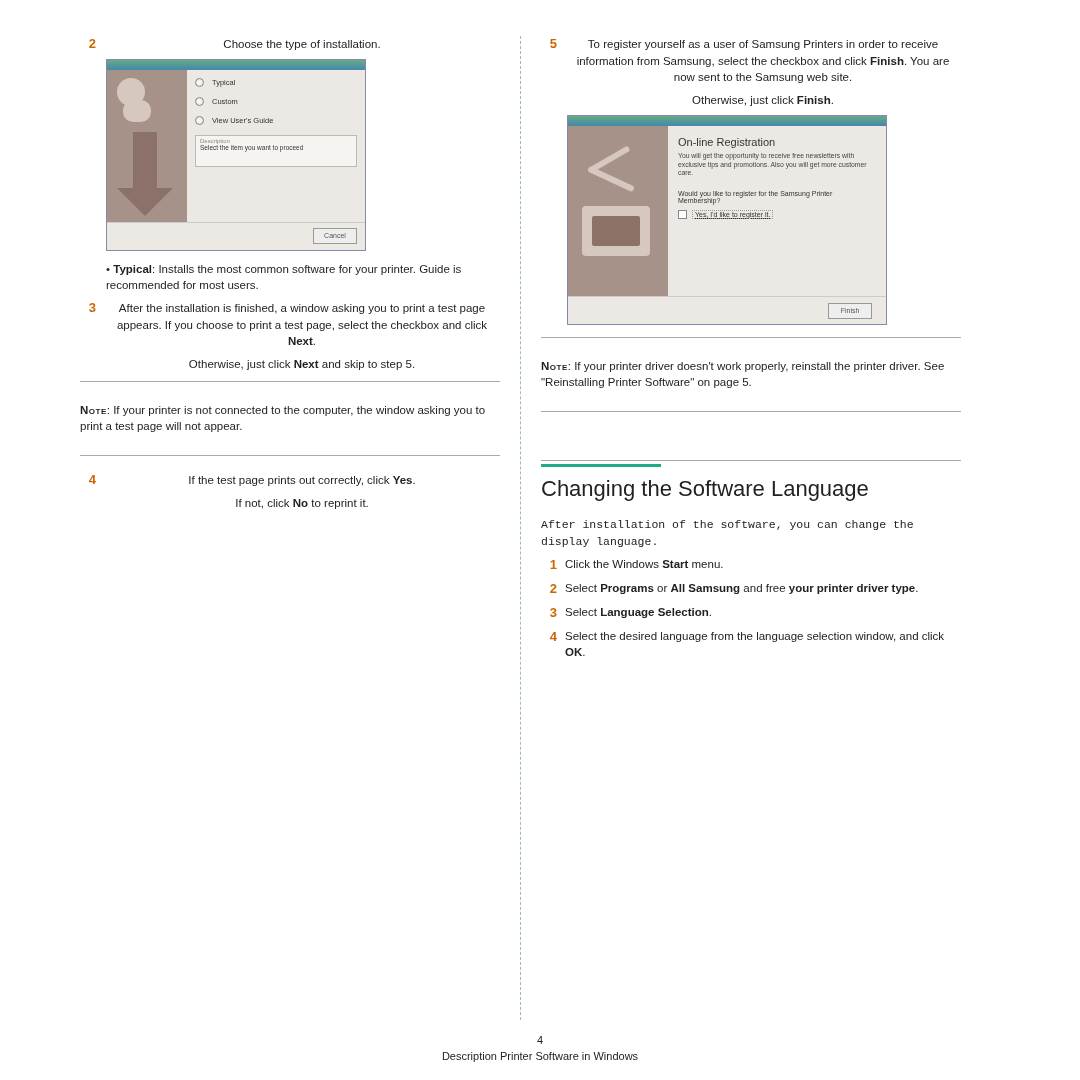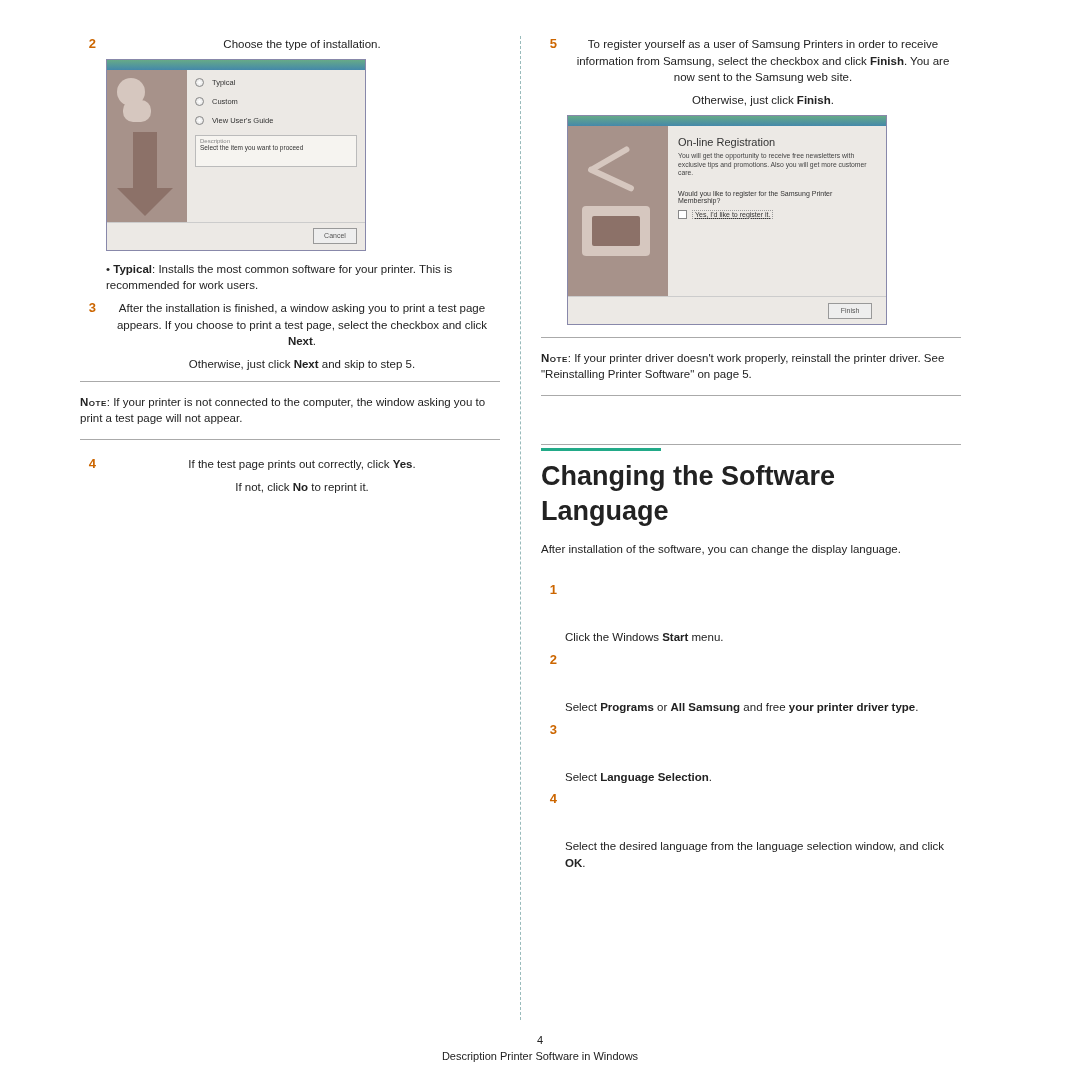--- a/index.html
+++ b/index.html
@@ -46,21 +46,21 @@
     line-height: 1.45;
     text-align: center;
   }
   .strong { font-weight: bold; }
   .smallcaps { font-variant: small-caps; font-weight: bold; letter-spacing: 0.5px;}
   .bullet-list { margin: 4px 0 6px 26px; }
   .bullet-item { margin-bottom: 6px; line-height: 1.45; }
   .note-block {
     border-top: 1px solid #aaa;
     border-bottom: 1px solid #aaa;
-    padding: 12px 0;
+    padding: 20px 0;
     margin: 8px 0 16px 0;
     line-height: 1.45;
   }
   
   .wiz {
     width: 260px;
     margin: 6px 0 10px 26px;
     border: 1px solid #88a;
     background: linear-gradient(#eef,#fff);
     position: relative;
@@ -169,26 +169,26 @@
   .reg-q { font-size: 7px; margin-bottom: 6px; }
   .cb-row { display:flex; align-items:center;}
   .cb { width:9px; height:9px; border:1px solid #888; background:#fff; margin-right:5px; flex-shrink:0;}
   .cb-label { font-size: 7px; text-decoration: underline dotted; border:1px dotted #999; padding:0 2px;}
   .wiz2 .wiz-foot { height: 28px; background:#ece9e5; border-top:1px solid #ccc; position:relative;}
   .wiz2 .wiz-btn { right: 14px; top: 6px; }
   
   .sect-rule-wrap { margin: 48px 0 12px 0;}
   .sect-rule-top { border-top: 1px solid #aaa; padding-top:3px;}
   .sect-rule-accent { width: 120px; height: 3px; background: #2a8; margin-bottom: 8px;}
-  h2.section-title { font-size: 27px; font-weight: bold; line-height: 1.3; margin-bottom: 12px;}
-  .intro-para { line-height: 1.5; margin-bottom: 23px;}
+  h2.section-title { font-size: 22px; font-weight: normal; line-height: 1.3; margin-bottom: 12px;}
+  .intro-para { line-height: 1.5; margin-bottom: 6px; font-family: Liberation Mono, monospace;}
   .num-list { }
   .num-item { display:flex; margin-bottom: 5px; line-height:1.45;}
   .num-item .n { width: 24px; flex-shrink:0; font-weight:bold; color:#c60; font-size:13px; text-align:right; padding-right:8px;}
-  .num-item .t { flex:1;margin-top:48px;}
+  .num-item .t { flex:1;}
   
   .page-footer {
     position: absolute;
     bottom: 18px;
     left: 0; right: 0;
     text-align: center;
     font-size: 11px;
   }
   .page-footer .pgnum { margin-bottom: 4px; }
 </style>
@@ -231,21 +231,21 @@
           </div>
         </div>
       </div>
       <div class="wiz-foot">
         <div class="wiz-btn">Cancel</div>
       </div>
     </div>
 
     <div class="bullet-list">
       <div class="bullet-item">
-        • <span class="strong">Typical</span><span>: Installs the most common software for your printer. This is recommended for work users.</span>
+        • <span class="strong">Typical</span><span>: Installs the most common software for your printer. Guide is recommended for most users.</span>
       </div>
     </div>
 
     <div class="step">
       <div class="step-num">3</div>
       <div class="step-body">
         <span>After the installation is finished, a window asking you to print a test page appears. If you choose to print a test page, select the checkbox and click </span><span class="strong">Next</span><span>.</span>
         <div style="height:6px"></div>
         <span>Otherwise, just click </span><span class="strong">Next</span><span> and skip to step 5.</span>
       </div>

